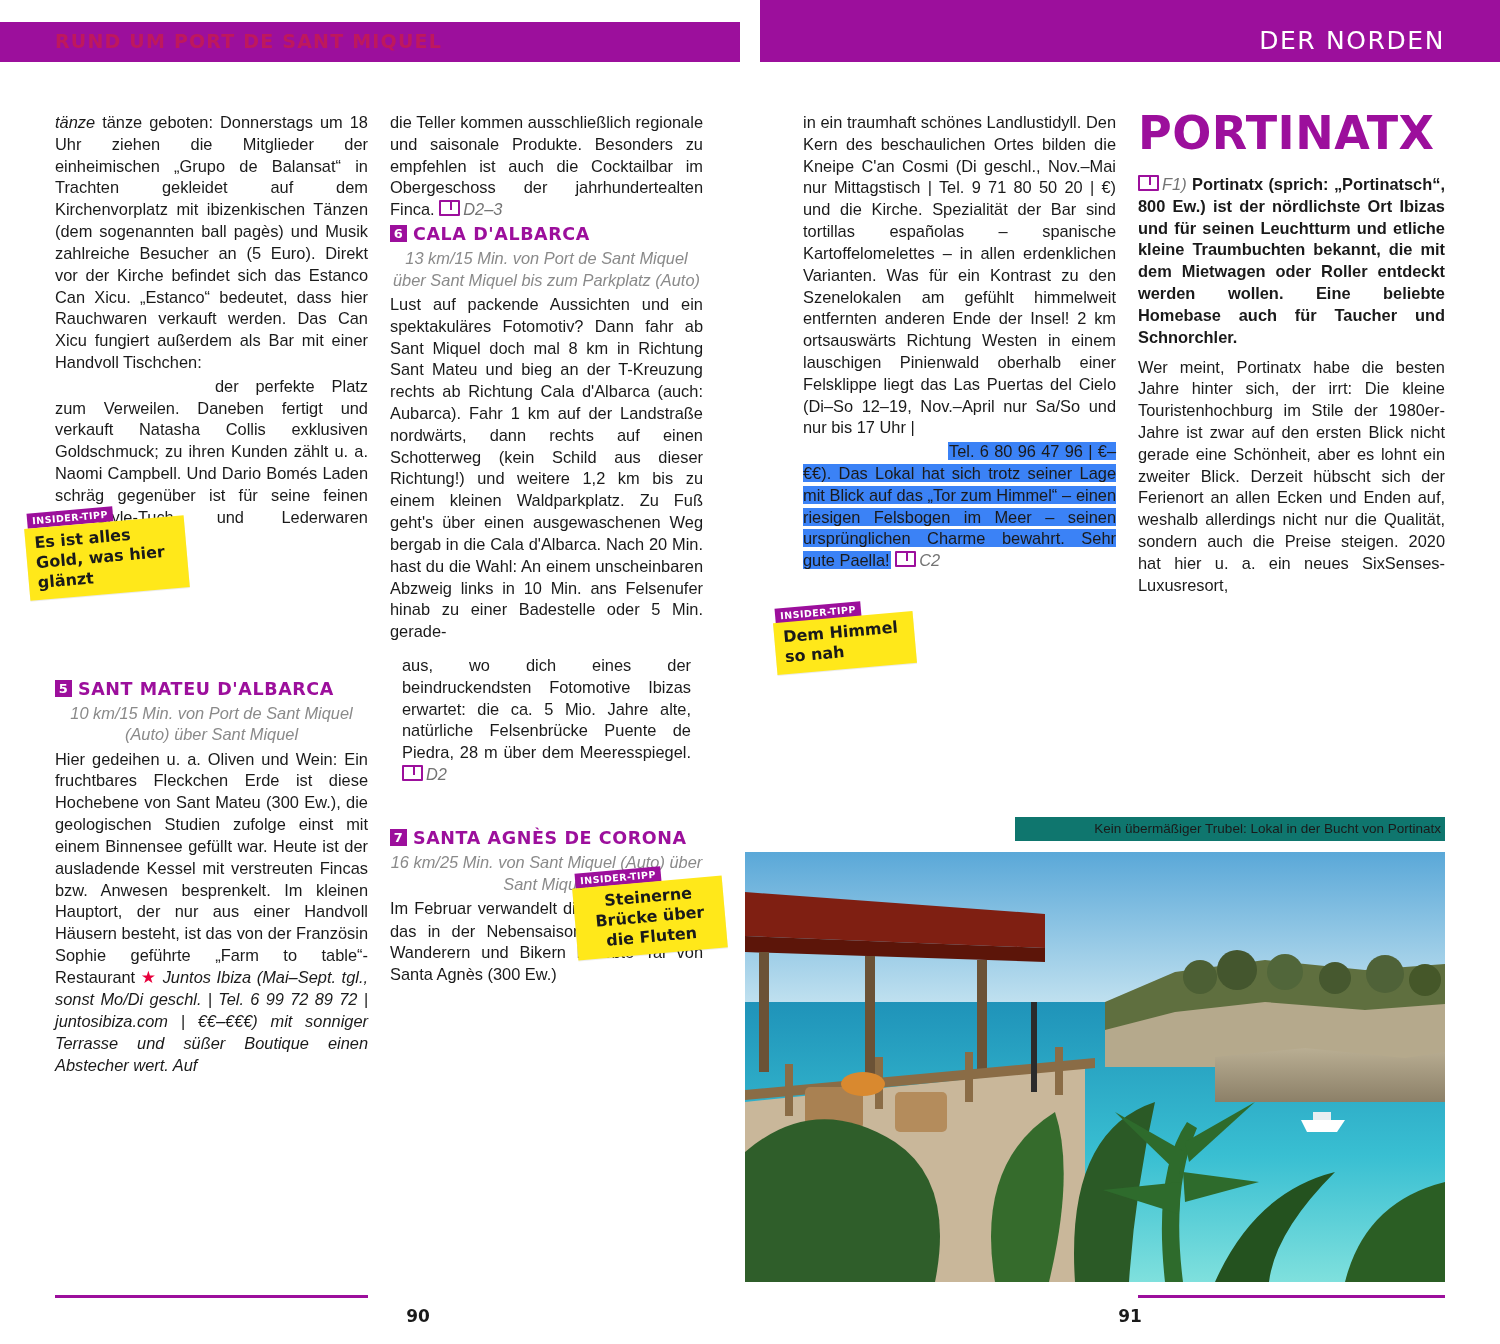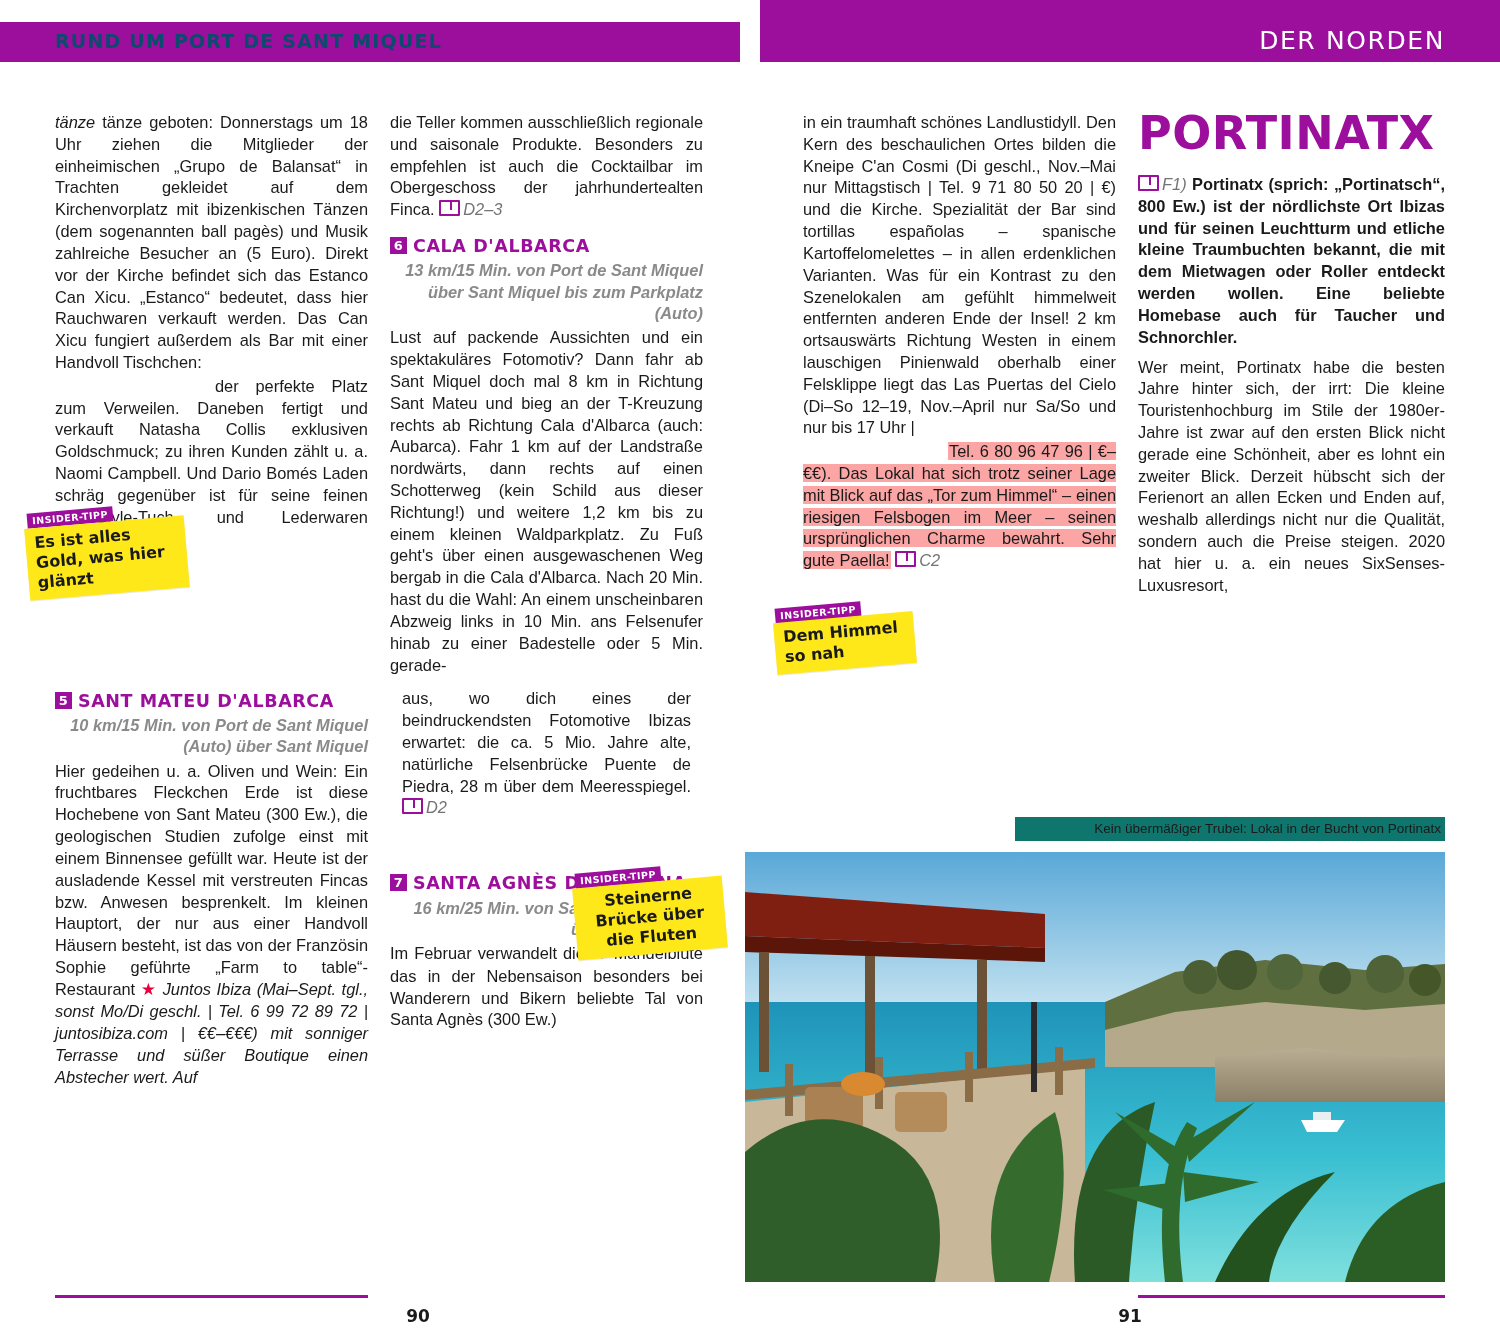--- a/index.html
+++ b/index.html
@@ -16,21 +16,21 @@
     position:absolute;left:0;top:0;width:1500px;height:62px;
   }
   .header .bar-left{
     position:absolute;left:0;top:22px;width:740px;height:40px;background:#9c0f9c;
   }
   .header .bar-right{
     position:absolute;left:760px;top:0;width:740px;height:62px;background:#9c0f9c;
   }
   .header .running-left{
     position:absolute;left:55px;top:30px;
-    font-size:19px;font-weight:bold;letter-spacing:1.2px;color:#0c4a6e;
+    font-size:19px;font-weight:bold;letter-spacing:1.2px;color:#be185d;
     font-family:"DejaVu Sans", sans-serif;
   }
   .header .running-right{
     position:absolute;right:55px;top:26px;
     font-size:25px;font-weight:normal;letter-spacing:1.6px;color:#ffffff;
     font-family:"DejaVu Sans", sans-serif;
   }
   
   .page{
     position:absolute;left:0;top:62px;width:1188px;height:1282px;
@@ -45,50 +45,50 @@
   .c3{left:803px;width:313px;}
   .c4{left:1138px;width:307px;}
   .col p{margin:0 0 0 0;}
   .it{font-style:italic;}
 
   
   .rule{position:absolute;height:3px;background:#9c0f9c;}
 
   
   .poi-head{
-    display:block;margin:14px 0 2px 0;
+    display:block;margin:2px 0 2px 0;
     color:#9c0f9c;font-weight:bold;font-size:17.5px;letter-spacing:.6px;
     font-family:"DejaVu Sans", sans-serif;
   }
   .num{
     display:inline-block;background:#9c0f9c;color:#fff;
     font-size:13px;font-weight:bold;width:17px;height:17px;line-height:17px;
     text-align:center;margin-right:6px;vertical-align:2px;
     font-family:"DejaVu Sans", sans-serif;
   }
   .sub{
     display:block;font-style:italic;color:#8a8a8a;font-size:16.4px;
-    line-height:1.3;margin-bottom:3px;text-align:right;font-weight:bold;
+    line-height:1.3;margin-bottom:3px;text-align:center;
   }
   .big-title{
     font-family:"DejaVu Sans", sans-serif;
     color:#9c0f9c;font-weight:bold;font-size:46px;letter-spacing:.5px;
     line-height:1;margin:0 0 18px 0;
   }
   .intro-bold{font-weight:bold;}
   .mapref{color:#737373;font-style:italic;font-weight:normal;}
   .bookicon{
     display:inline-block;width:17px;height:12px;border:2px solid #9c0f9c;
     border-radius:1px;position:relative;margin-right:3px;vertical-align:-1px;
   }
   .bookicon:after{
     content:"";position:absolute;left:50%;top:0;width:2px;height:8px;background:#9c0f9c;
   }
   .star{color:#e8003c;font-size:17px;letter-spacing:0;}
-  .hl{background:#fca5a5;padding:0 1px;}
+  .hl{background:#3b82f6;padding:0 1px;}
 
   
   .tip{
     position:absolute;z-index:5;
   }
   .tip .flag{
     background:#ffe81a;color:#1a1a1a;
     font-family:"DejaVu Sans", sans-serif;font-weight:bold;
     transform:rotate(-5deg);
     box-shadow:0 1px 0 rgba(0,0,0,.08);

